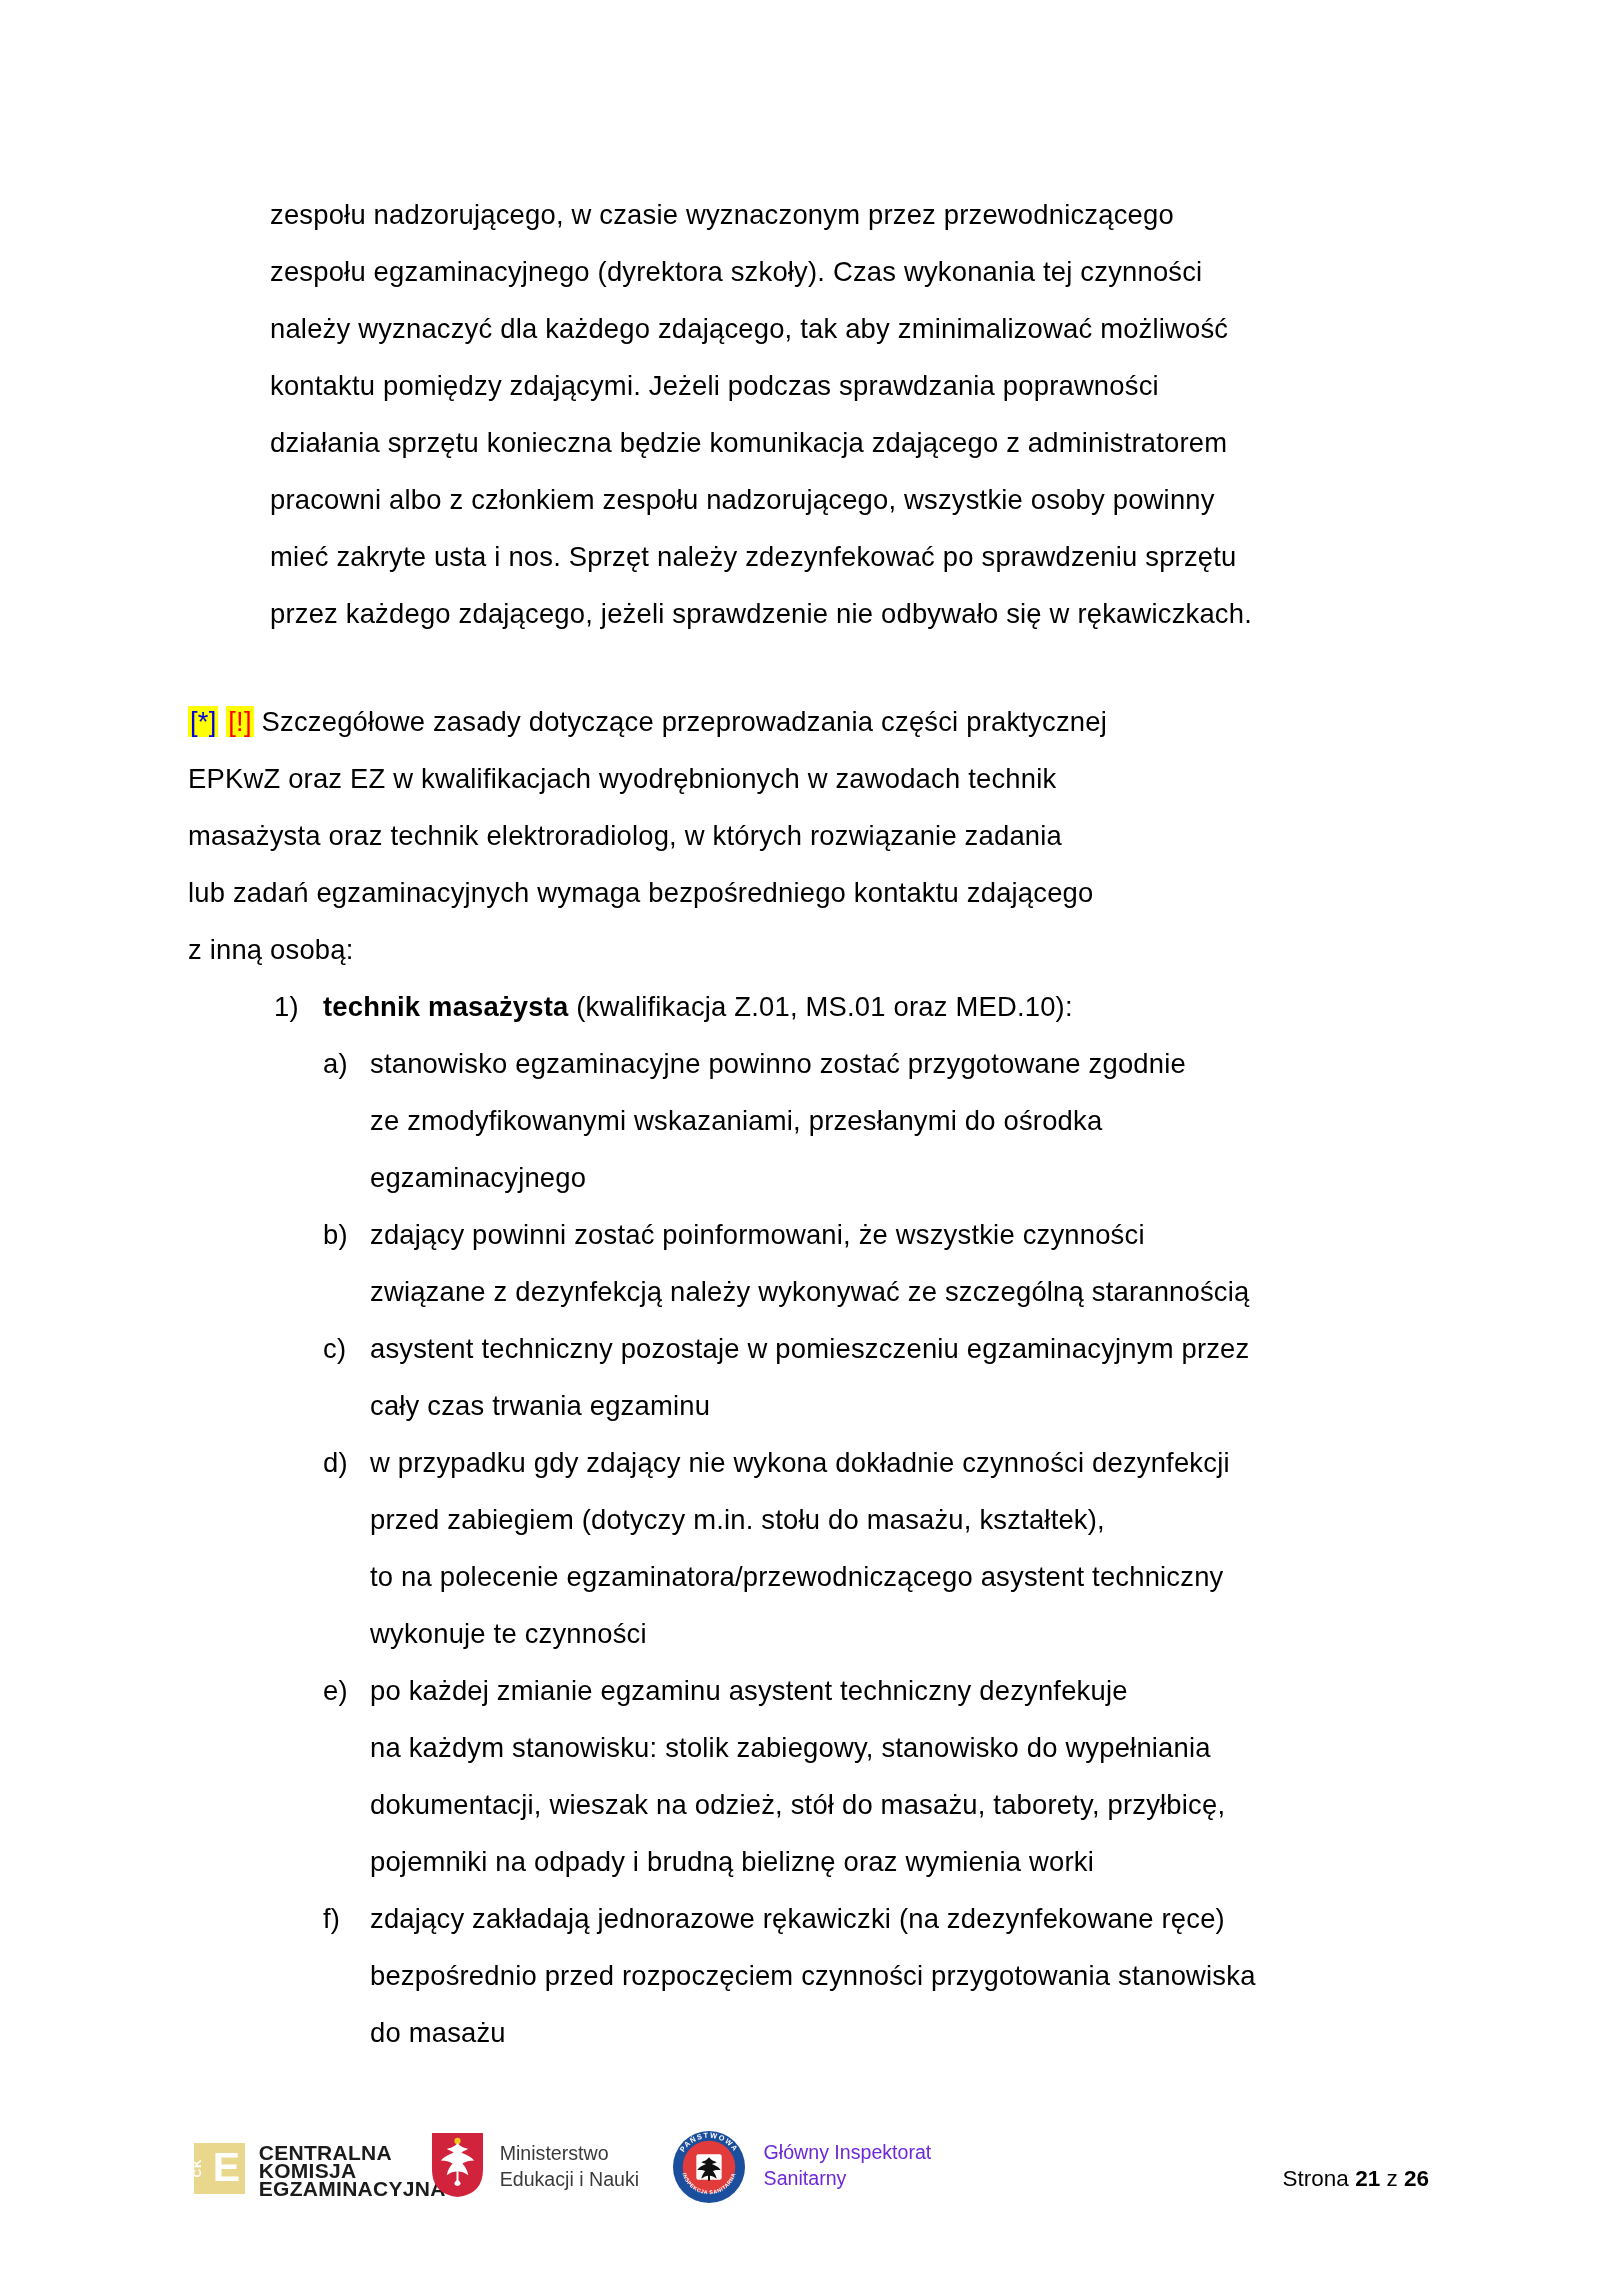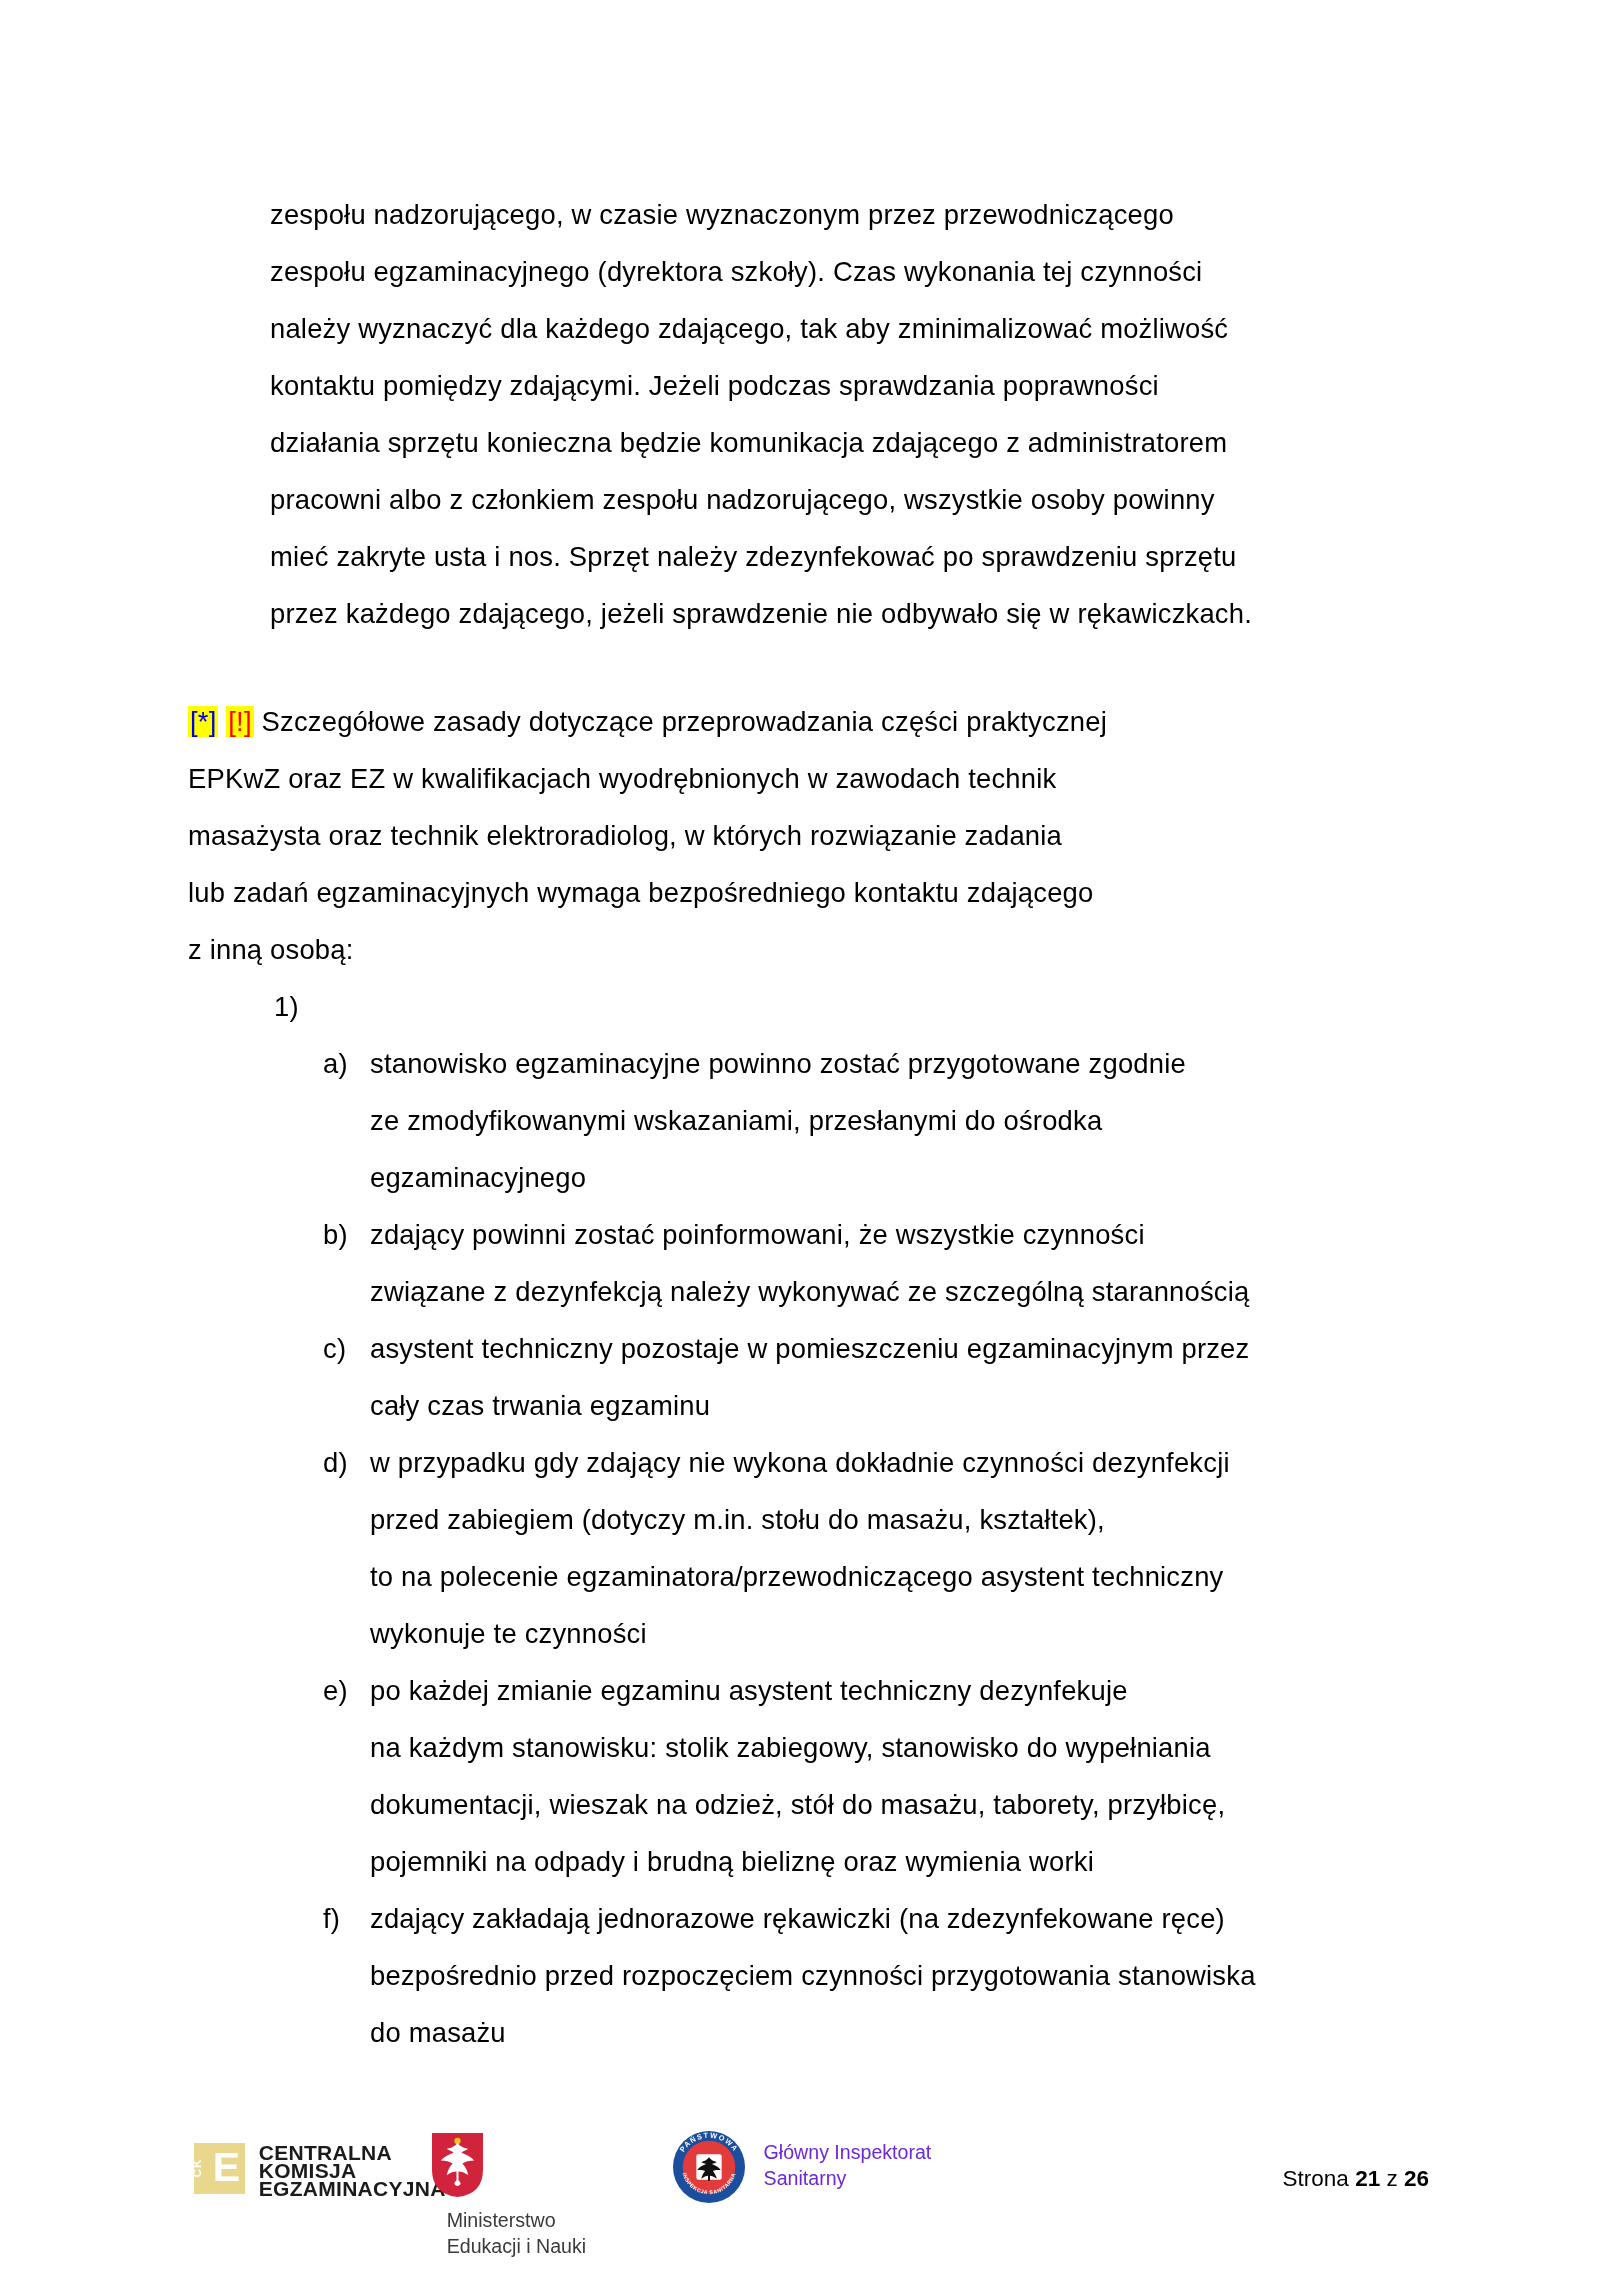--- a/index.html
+++ b/index.html
@@ -34,21 +34,21 @@
   .sub-label{width:47px;flex:0 0 47px;}
   .sub-body{flex:1;}
   
   .footer{position:absolute;left:0;top:2127px;width:1621px;height:118px;}
   .logo-block{position:absolute;display:flex;align-items:flex-start;}
   .cke{left:194px;top:15.7px;}
   .cke-logo{position:relative;width:51px;height:51px;background:#EAD78E;flex:0 0 51px;}
   .cke-ck{position:absolute;left:-6.9px;top:18.6px;transform:rotate(-90deg);font-size:11.8px;font-weight:bold;color:#ffffff;letter-spacing:1px;}
   .cke-e{position:absolute;right:4.9px;top:1px;font-size:41px;font-weight:800;color:#ffffff;}
   .cke-text{margin-left:13.7px;font-size:21px;line-height:18px;font-weight:bold;color:#1b1b1b;letter-spacing:0.3px;white-space:pre-line;padding-top:1px;}
-  .men{left:431px;top:4.9px;flex-direction:column;}
+  .men{left:431px;top:4.9px;}
   .men-text{margin-left:15.7px;font-size:19.6px;line-height:26.5px;color:#3a3a3a;white-space:pre-line;padding-top:7.8px;}
   .gis{left:672px;top:2.9px;}
   .gis-text{margin-left:17.6px;font-size:19.6px;line-height:26.5px;color:#6d28d9;white-space:pre-line;padding-top:8.8px;}
   .pageno{position:absolute;right:192px;top:39px;font-size:22.5px;color:#000;}
   .pageno b{font-weight:bold;}
 </style>
 </head>
 <body>
 
 <div class="page">
@@ -67,20 +67,21 @@
     <div class="sec">
       <div class="sec-body"><span class="hl hl-star">[*]</span> <span class="hl hl-alert">[!]</span> <span class="pre">Szczegółowe zasady dotyczące przeprowadzania części praktycznej
 EPKwZ oraz EZ w kwalifikacjach wyodrębnionych w zawodach technik
 masażysta oraz technik elektroradiolog, w których rozwiązanie zadania
 lub zadań egzaminacyjnych wymaga bezpośredniego kontaktu zdającego
 z inną osobą:</span></div>
     </div>
 
     <div class="item1">
       <span class="item1-num">1)</span>
+      <div class="item1-title"><b>technik masażysta</b><span> (kwalifikacja Z.01, MS.01 oraz MED.10):</span></div>
     </div>
 
     <div class="subitem">
       <span class="sub-label">a)</span>
       <div class="sub-body pre">stanowisko egzaminacyjne powinno zostać przygotowane zgodnie
 ze zmodyfikowanymi wskazaniami, przesłanymi do ośrodka
 egzaminacyjnego</div>
     </div>
 
     <div class="subitem">

